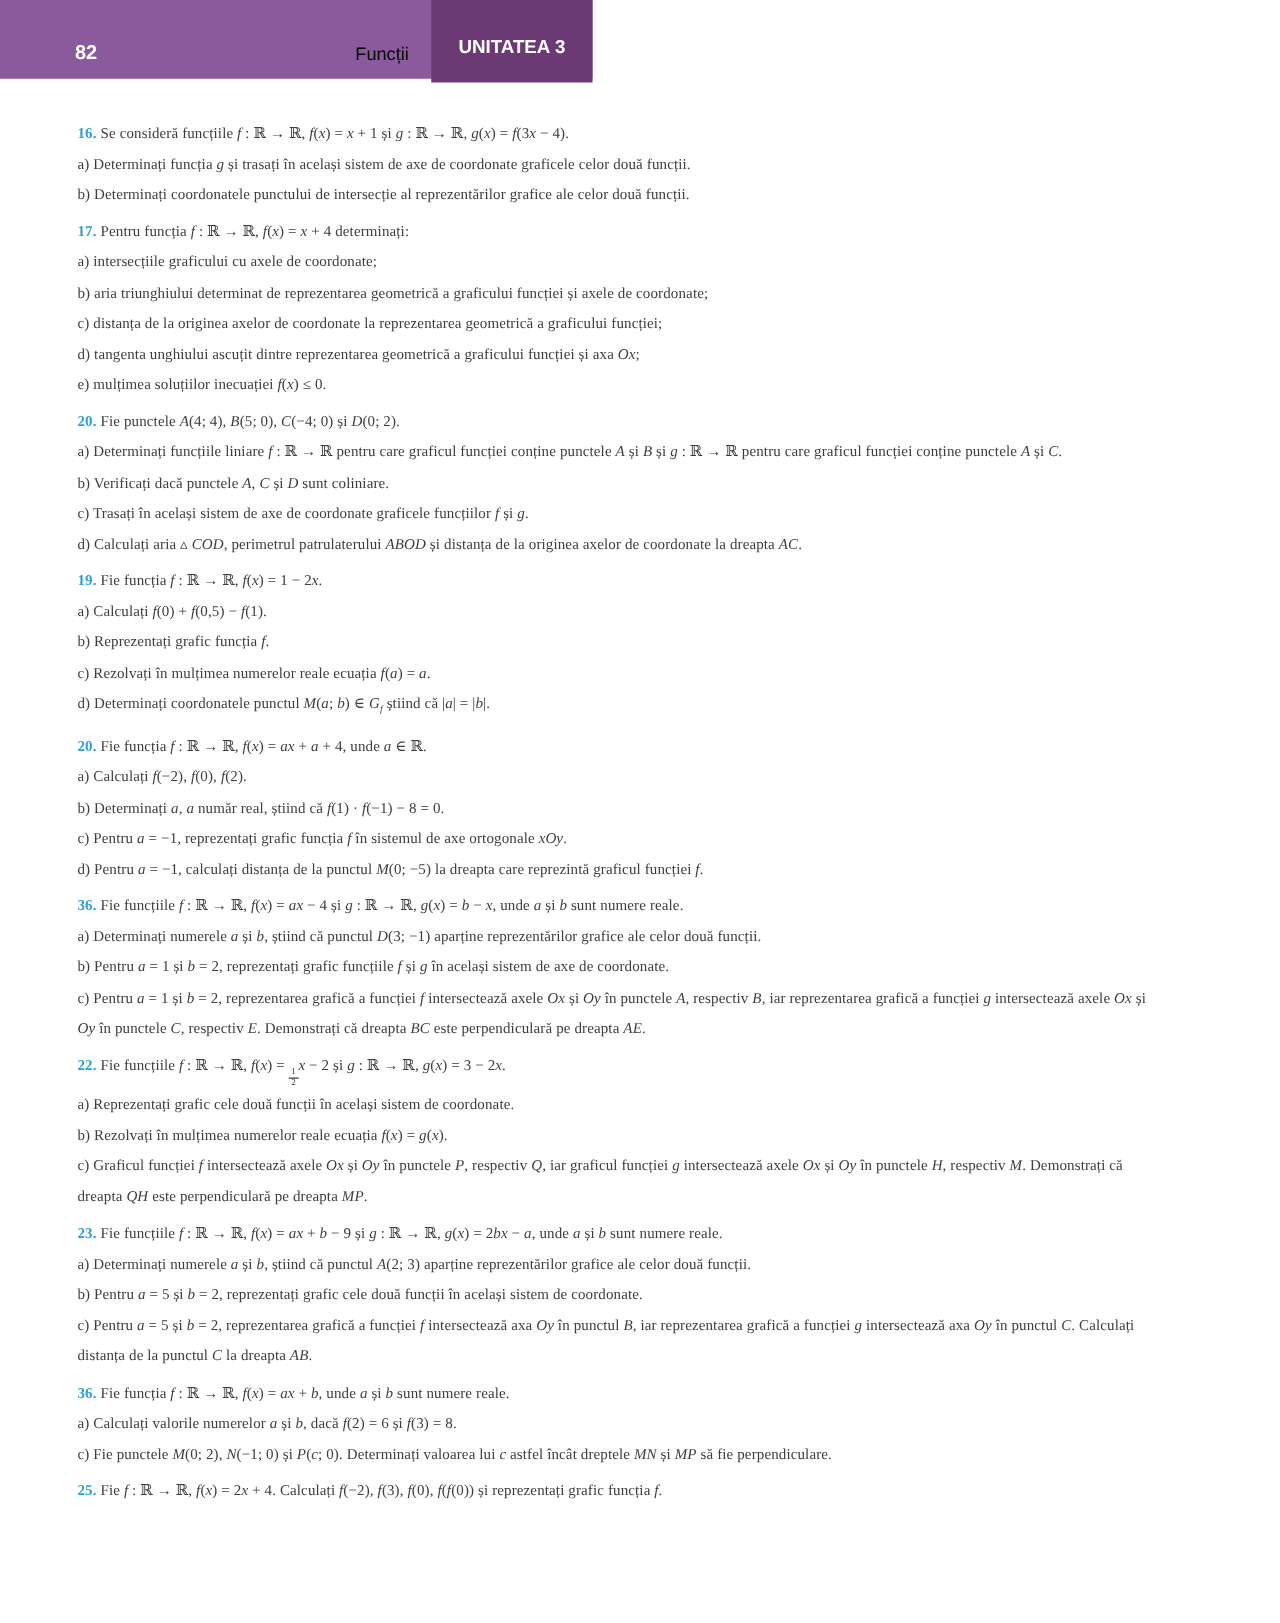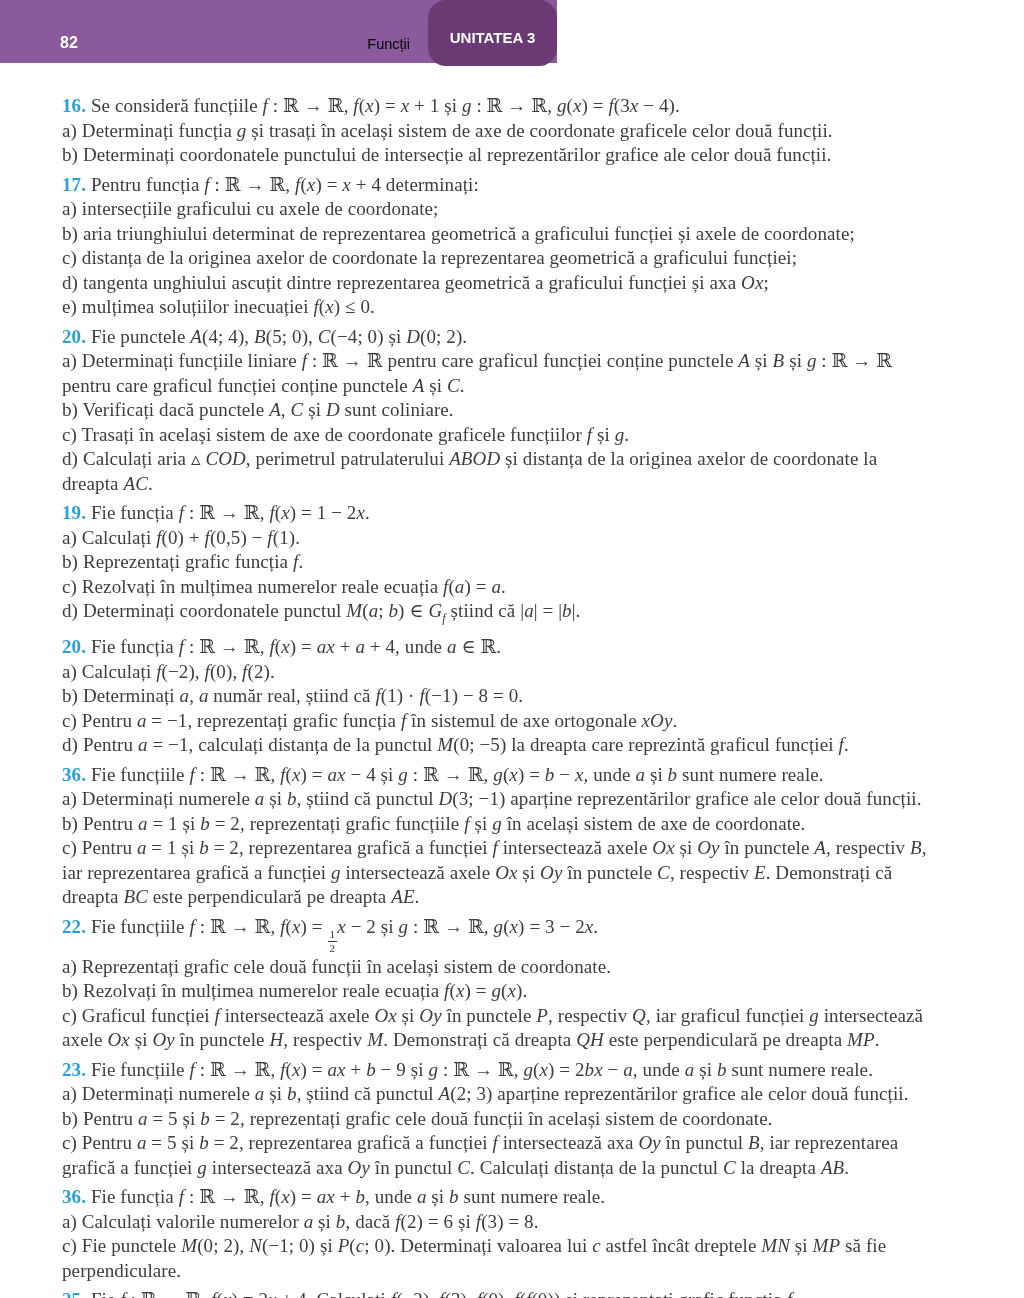--- a/index.html
+++ b/index.html
@@ -9,21 +9,21 @@
     height: 1298px;
     position: relative;
     font-family: "Liberation Serif", "DejaVu Serif", serif;
     color: var(--text-color, #3d3d3d);
     overflow: hidden;
   }
   
   .topbar {
     position: absolute;
     top: 0; left: 0;
-    width: 557px;
+    width: 474px;
     height: 63px;
     background: var(--header-light, #8a5a9c);
     font-family: "Liberation Sans", "DejaVu Sans", sans-serif;
   }
   .pagenum {
     position: absolute;
     left: 60px;
     top: 34px;
     color: #ffffff;
     font-weight: bold;
@@ -43,32 +43,31 @@
     width: 129px;
     height: 66px;
     background: var(--header-dark, #6b3a75);
     color: #ffffff;
     font-weight: bold;
     font-size: 15px;
     display: flex;
     align-items: center;
     justify-content: center;
     padding-top: 8px;
-    border-radius: 18px;
   }
   
   .content {
     position: absolute;
     top: 94px;
     left: 62px;
     width: 866px;
   }
   .exercise { margin-bottom: 5px; }
   .exercise p {
-    font-size: 19px;
+    font-size: 12px;
     line-height: 24.5px;
     letter-spacing: 0.1px;
   }
   .num {
     color: var(--number-blue, #29a0d6);
     font-weight: bold;
   }
   i { font-style: italic; }
   sub { font-size: 0.65em; font-style: italic; }
   .frac {

